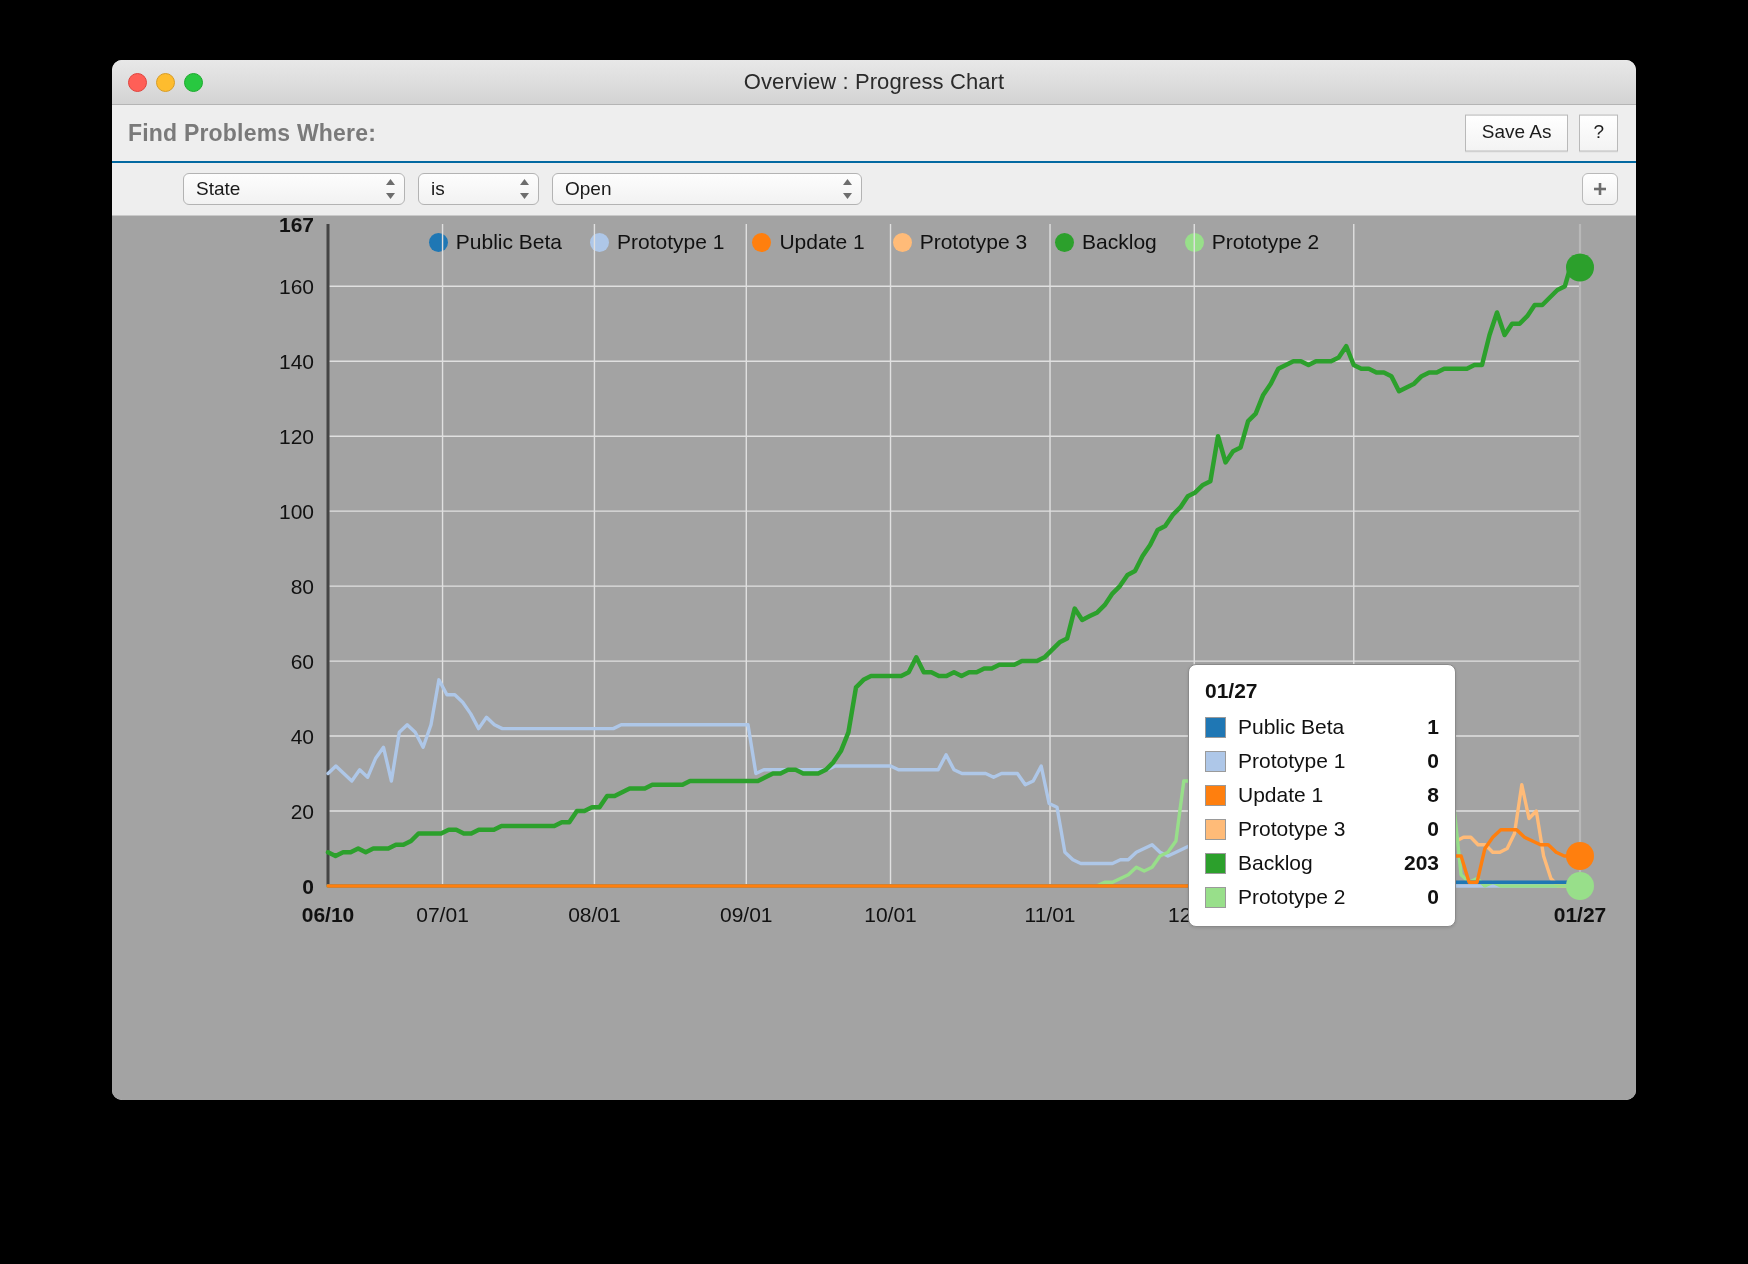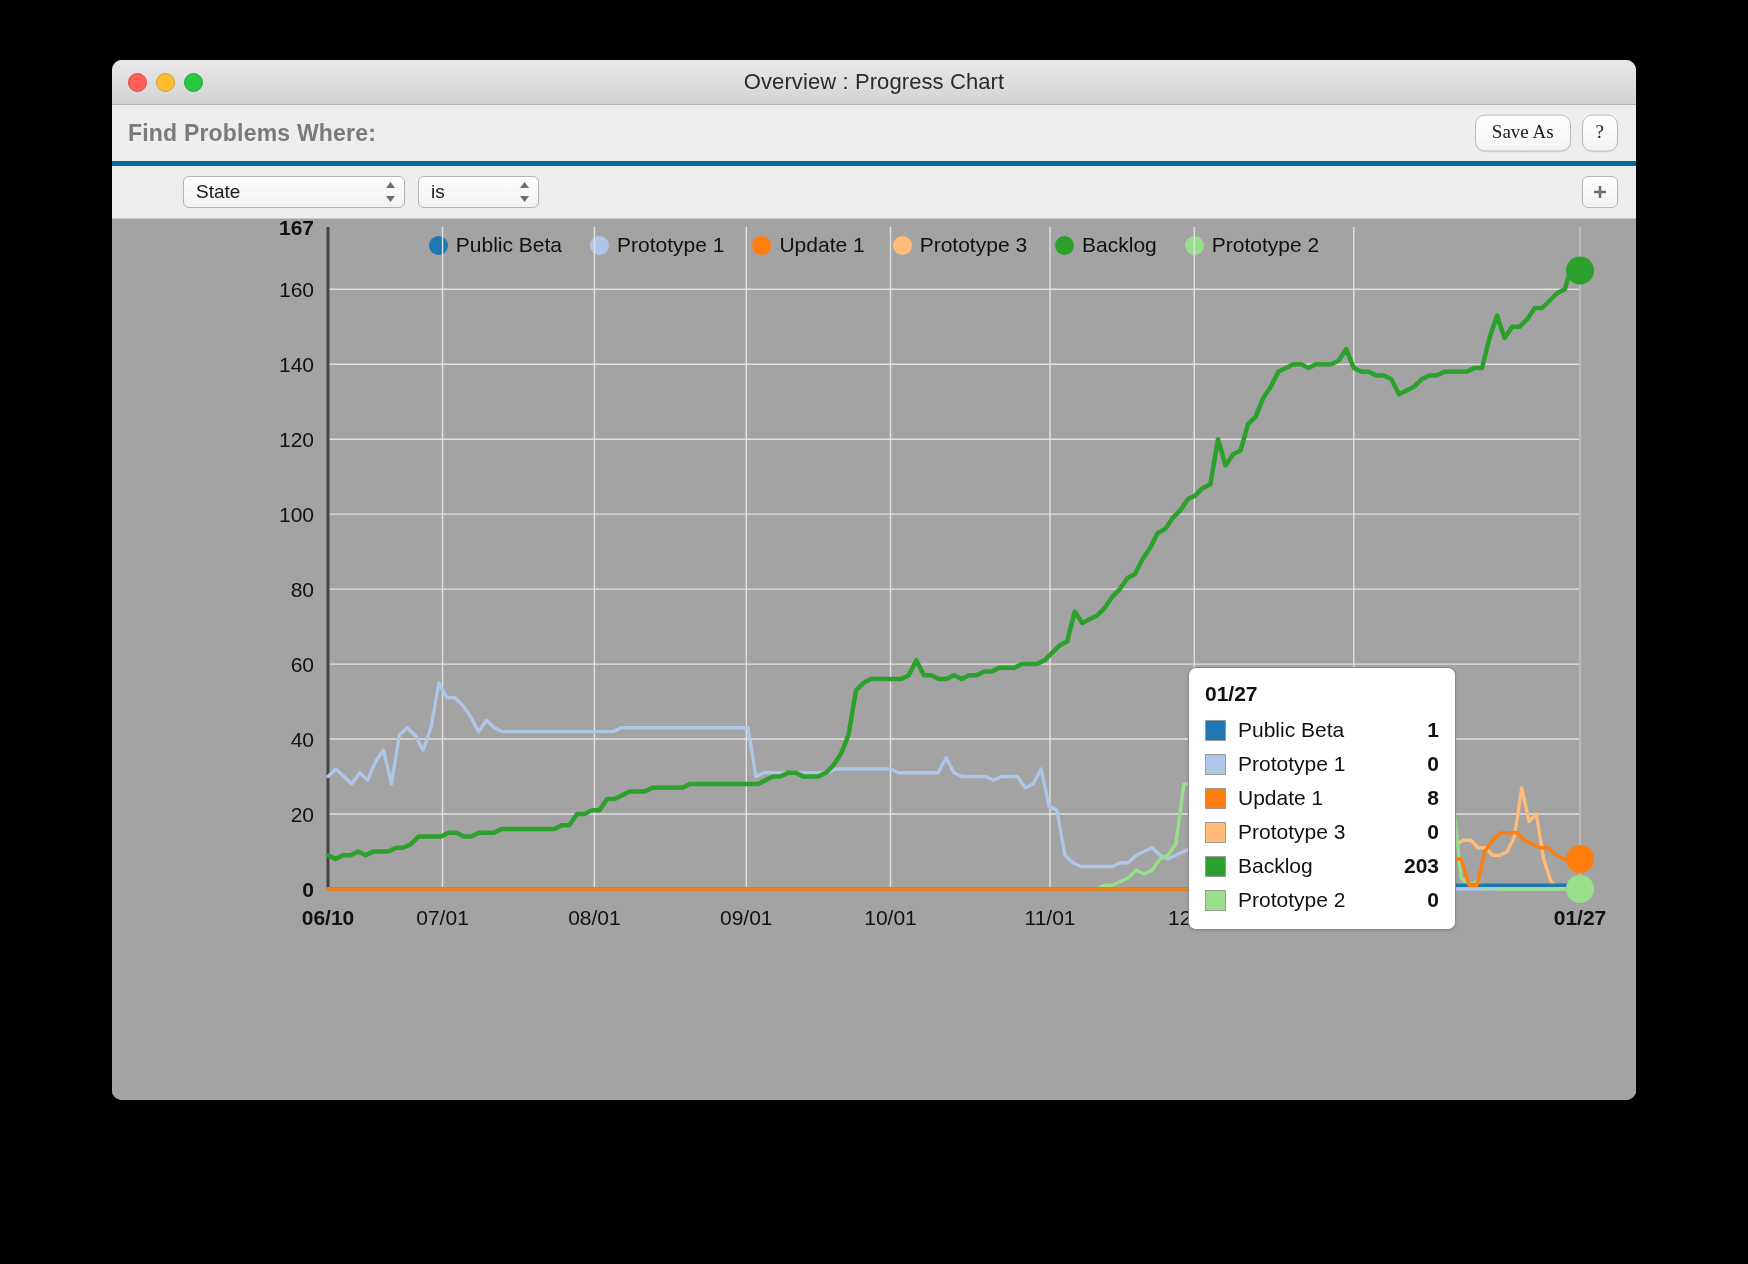--- a/index.html
+++ b/index.html
@@ -96,26 +96,26 @@
     right: 18px;
     top: 50%;
     transform: translateY(-50%);
     display: flex;
     align-items: center;
     gap: 11px;
   }
   .btn {
     background: linear-gradient(to bottom, #ffffff 0%, #f3f3f3 100%);
     border: 1px solid #b9b9b9;
-    border-radius: 10px;
+    border-radius: 0;
     font-size: 19px;
     color: #1c1c1c;
     padding: 6px 16px 8px;
     line-height: 1.1;
-    font-family: Liberation Serif, serif;
+    font-family: Liberation Sans, sans-serif;
     box-shadow: 0 1px 0 rgba(0,0,0,0.05);
     cursor: default;
   }
   .btn-help {
     padding: 6px 13px 8px;
   }
 
   .filter-row-2 {
     position: relative;
     height: 54px;
@@ -123,21 +123,21 @@
     align-items: center;
     padding: 0 18px 0 16px;
     border-top: 1px solid #dcdcdc;
   }
   .filter-row-3 {
     position: relative;
     height: 52px;
     display: flex;
     align-items: center;
     padding: 0 18px 0 16px;
-    border-top: 5px solid #0369a1;
+    border-top: 2px solid #0369a1;
     background: #eeeeee;
   }
 
   .select {
     position: relative;
     background: linear-gradient(to bottom, #fdfdfd 0%, #f2f2f2 100%);
     border: 1px solid #b3b3b3;
     border-radius: 6px;
     height: 32px;
     display: inline-flex;
@@ -315,20 +315,31 @@
           <svg width="11" height="8" viewBox="0 0 11 8">
                 <path d="M5.5 0 L10 6 L1 6 Z" fill="#6d6d6d"></path>
               </svg>
           <svg width="11" height="8" viewBox="0 0 11 8">
                 <path d="M5.5 8 L10 2 L1 2 Z" fill="#6d6d6d"></path>
               </svg>
         </span>
       </div>
       <div class="select sel-is filter-gap">
         <span>is</span>
+        <span class="stepper">
+          <svg width="11" height="8" viewBox="0 0 11 8">
+                <path d="M5.5 0 L10 6 L1 6 Z" fill="#6d6d6d"></path>
+              </svg>
+          <svg width="11" height="8" viewBox="0 0 11 8">
+                <path d="M5.5 8 L10 2 L1 2 Z" fill="#6d6d6d"></path>
+              </svg>
+        </span>
+      </div>
+      <div class="select sel-open filter-gap">
+        <span>Open</span>
         <span class="stepper">
           <svg width="11" height="8" viewBox="0 0 11 8">
                 <path d="M5.5 0 L10 6 L1 6 Z" fill="#6d6d6d"></path>
               </svg>
           <svg width="11" height="8" viewBox="0 0 11 8">
                 <path d="M5.5 8 L10 2 L1 2 Z" fill="#6d6d6d"></path>
               </svg>
         </span>
       </div>
       <div class="plus-btn">

